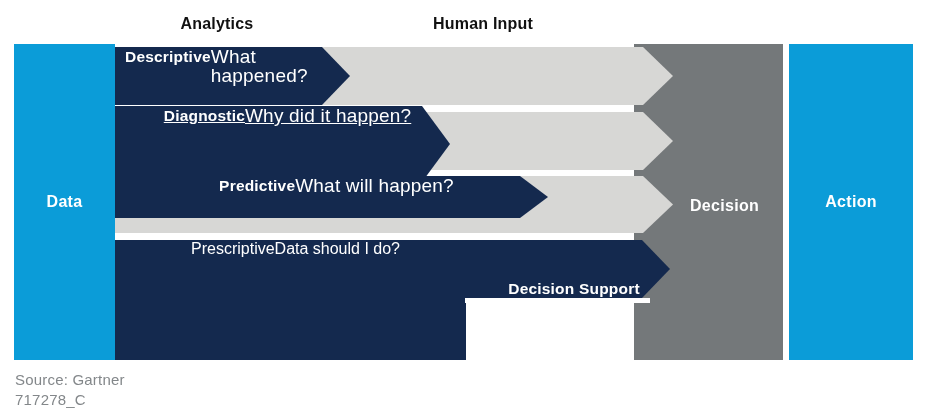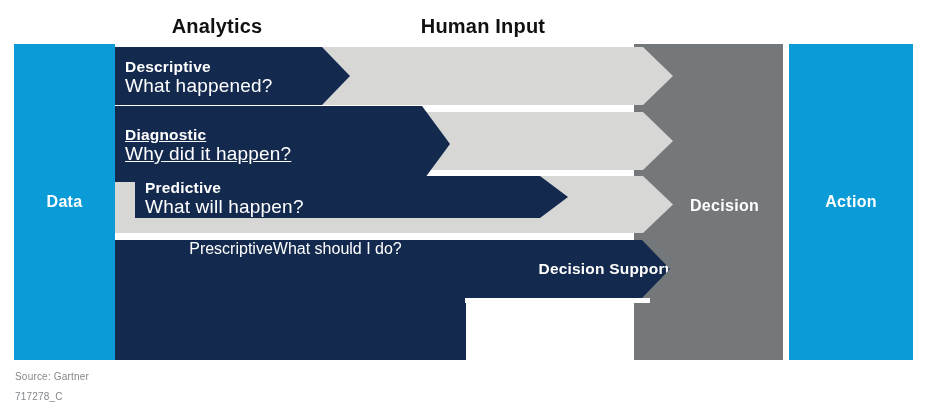--- a/index.html
+++ b/index.html
@@ -2,21 +2,21 @@
 <html style="--navy: #14294e; --bright-blue: #0b9cd8; --light-gray: #d7d7d5; --dark-gray: #74787a; --footer-gray: #83878a; --label-black: #111111;"><head>
 <meta charset="utf-8">
 <style>
   html,body{margin:0;padding:0;background:#fff;}
   .canvas{
     position:relative;width:928px;height:411px;background:#fff;
     font-family:"Liberation Sans",sans-serif;overflow:hidden;
   }
   .top-label{
     position:absolute;top:15px;transform:translateX(-50%);
-    font-size:20px;font-weight:bold;color:var(--label-black,#111);
+    font-size:16px;font-weight:bold;color:var(--label-black,#111);
     letter-spacing:.2px;white-space:nowrap;
   }
   .top-label.analytics{left:217px;}
   .top-label.human{left:483px;}
   .diagram{position:absolute;left:14px;top:44px;width:899px;height:316px;}
   .col{position:absolute;top:0;height:316px;display:flex;align-items:center;justify-content:center;}
   .col .col-label{font-size:16px;font-weight:bold;color:#fff;letter-spacing:.3px;}
   .data-col{left:0;width:101px;background:var(--bright-blue,#0b9cd8);}
   .decision-col{left:620px;width:149px;background:var(--dark-gray,#74787a);padding-left:0;}
   .decision-col .col-label{margin-left:32px;margin-top:7px;}
@@ -24,40 +24,40 @@
   .gray-band{
     position:absolute;left:101px;width:558px;background:var(--light-gray,#d7d7d5);
     clip-path:polygon(0 0,calc(100% - 30px) 0,100% 50%,calc(100% - 30px) 100%,0 100%);
   }
   .band-r1{top:3px;height:58px;}
   .band-r2{top:68px;height:58px;}
   .band-r3{top:132px;height:57px;}
   .arrow{
     position:absolute;left:101px;background:var(--navy,#14294e);
     clip-path:polygon(0 0,calc(100% - 28px) 0,100% 50%,calc(100% - 28px) 100%,0 100%);
-    display:flex;flex-direction:column;justify-content:center;
+    display:flex;flex-direction:row;justify-content:center;
     padding-left:10px;box-sizing:border-box;color:#fff;
   }
   .arrow .stage-title{font-size:15.5px;font-weight:bold;line-height:19px;letter-spacing:.2px;}
   .arrow .stage-question{font-size:19px;line-height:19px;letter-spacing:.2px;}
   .arrow-r1{top:3px;height:58px;width:235px;}
   .arrow-r2{top:62px;height:76px;width:335px;text-decoration:underline;}
-  .arrow-r3{top:132px;height:42px;width:433px;margin-left:20px;}
+  .arrow-r3{top:132px;height:42px;width:433px;}
   .prescriptive-block{
     position:absolute;left:101px;top:196px;width:351px;height:120px;
     background:var(--navy,#14294e);display:flex;flex-direction:row;justify-content:center;
     padding-left:10px;box-sizing:border-box;color:#fff;
   }
   .arrow-support{left:451px;top:196px;height:58px;width:205px;padding-left:13px;align-items:flex-end;}
   .arrow-automation{left:451px;top:259px;height:57px;width:357px;padding-left:13px;}
   .arrow-support .mode-label,.arrow-automation .mode-label{
     font-size:15.5px;font-weight:bold;letter-spacing:.2px;
   }
   .white-sep{position:absolute;left:451px;top:254px;width:185px;height:5px;background:#fff;}
-  .footer-line{position:absolute;left:15px;font-size:10px;color:var(--footer-gray,#83878a);letter-spacing:.2px;}
+  .footer-line{position:absolute;left:15px;font-size:15px;color:var(--footer-gray,#83878a);letter-spacing:.2px;}
   .footer-source{top:371px;}
   .footer-code{top:391px;}
 </style>
 </head>
 <body>
 
 <div class="canvas">
 
   <div class="top-label analytics">Analytics</div>
   <div class="top-label human">Human Input</div>
@@ -90,21 +90,21 @@
       <div class="stage-question">Why did it happen?</div>
     </div>
 
     <div class="arrow arrow-r3">
       <div class="stage-title">Predictive</div>
       <div class="stage-question">What will happen?</div>
     </div>
 
     <div class="prescriptive-block">
       <div class="stage-title">Prescriptive</div>
-      <div class="stage-question">What should I do?</div>
+      <div class="stage-question">Data should I do?</div>
     </div>
 
     <div class="arrow arrow-support">
       <span class="mode-label">Decision Support</span>
     </div>
 
     <div class="white-sep"></div>
 
 
   </div>

